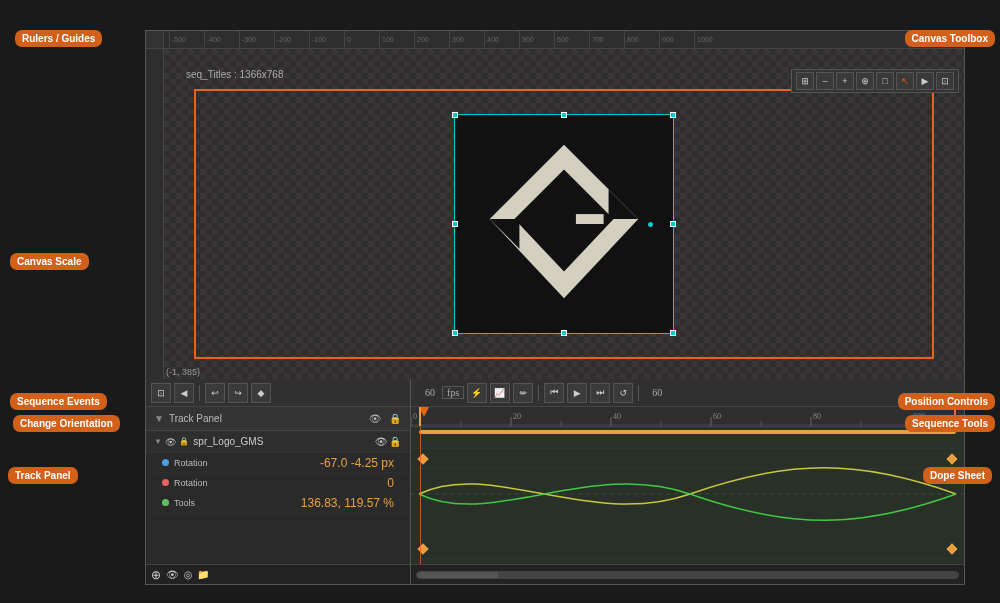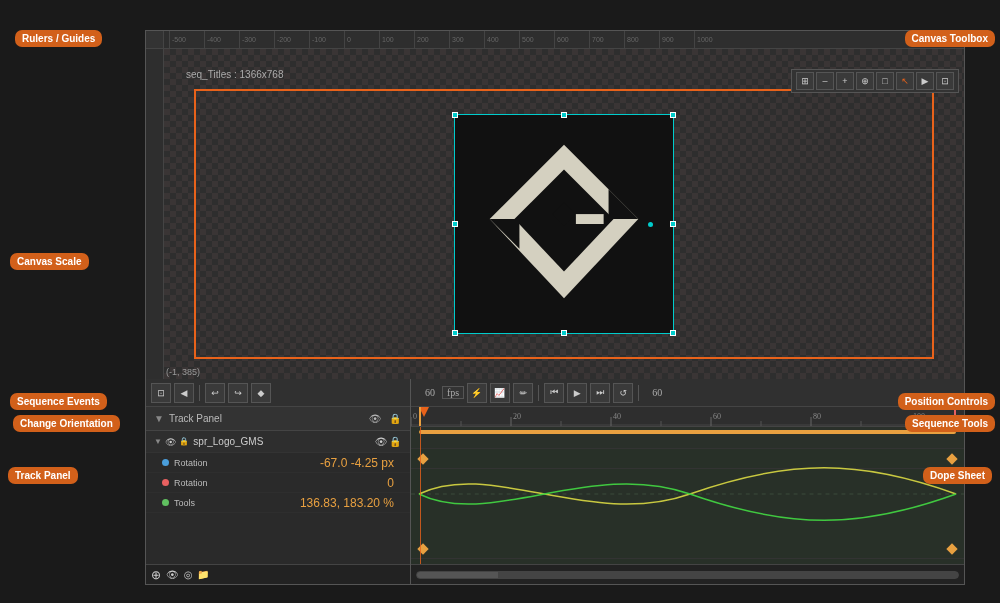--- a/index.html
+++ b/index.html
@@ -545,21 +545,21 @@
 
       <div class="track-item-sub">
         <div class="track-dot" style="background:#e86060;"></div>
         <span class="track-label">Rotation</span>
         <span class="track-value">0</span>
       </div>
 
       <div class="track-item-sub">
         <div class="track-dot" style="background:#60c060;"></div>
         <span class="track-label">Tools</span>
-        <span class="track-value">136.83, 183.20 %</span>
+        <span class="track-value">136.83, 119.57 %</span>
       </div>
 
       <div class="tl-footer">
         <span style="font-size:12px;margin-right:5px;">⊕</span>
         <span style="font-size:10px;margin-right:5px;">👁</span>
         <span style="font-size:10px;margin-right:5px;">◎</span>
         <span style="font-size:10px;">📁</span>
       </div>
     </div>
 

